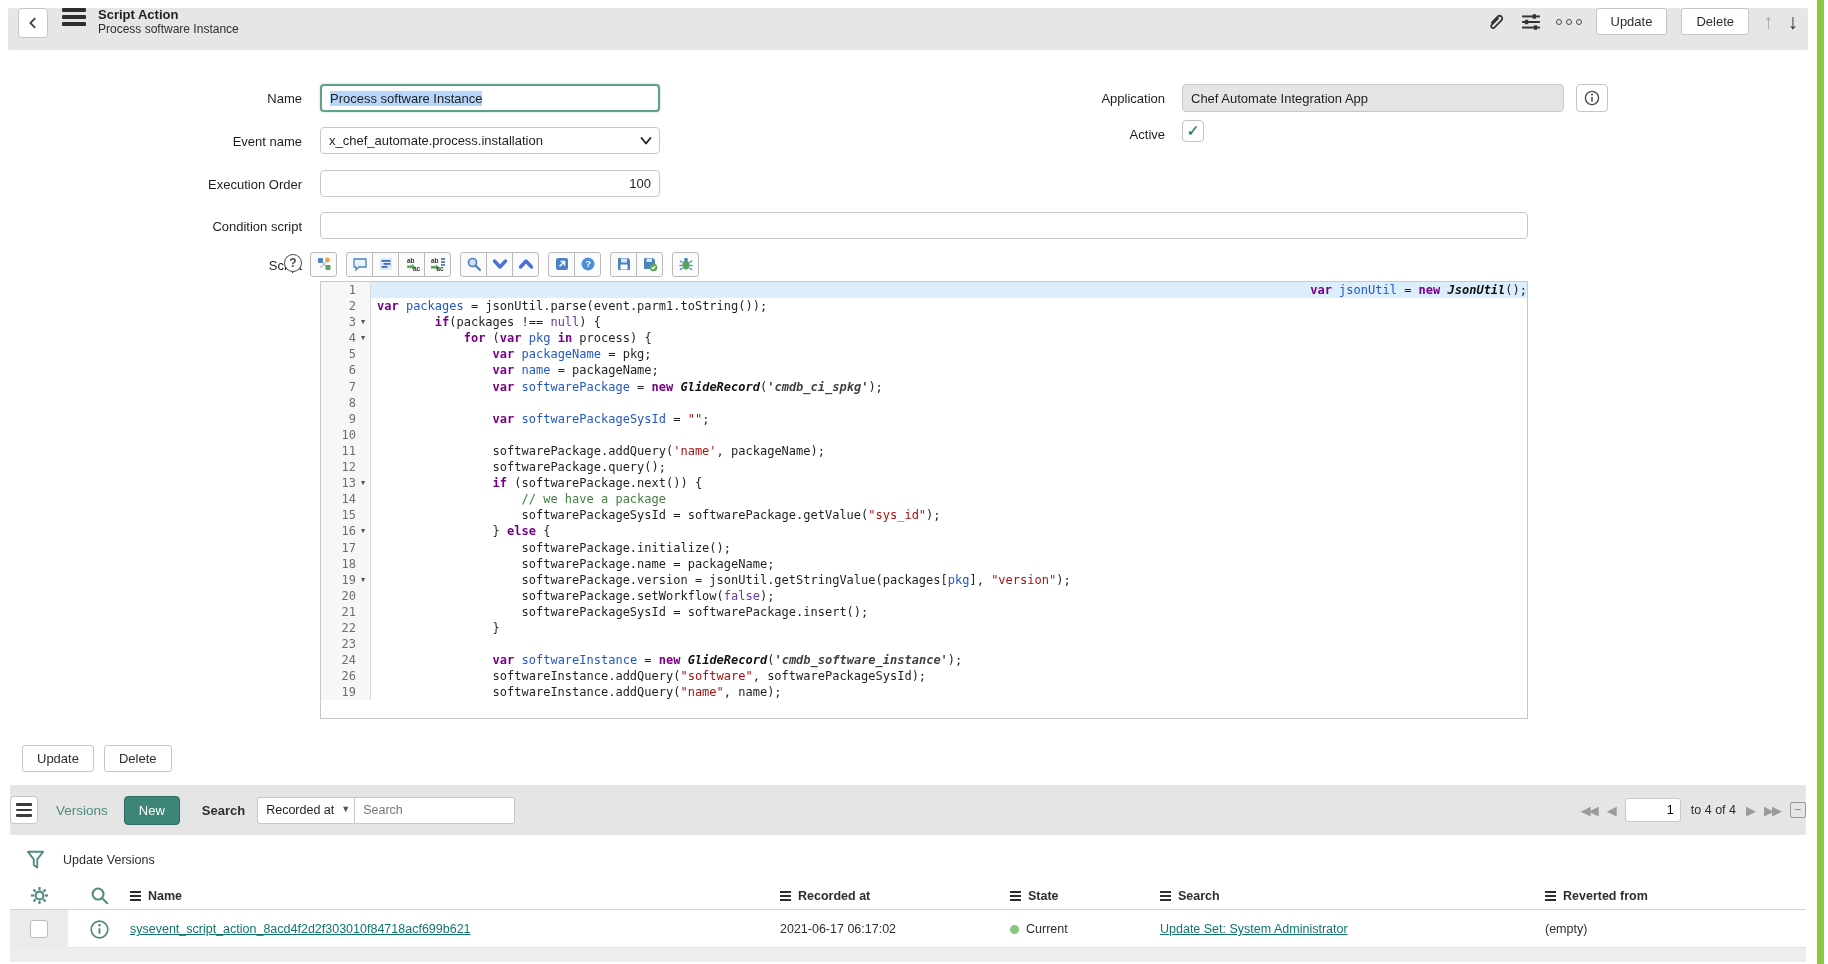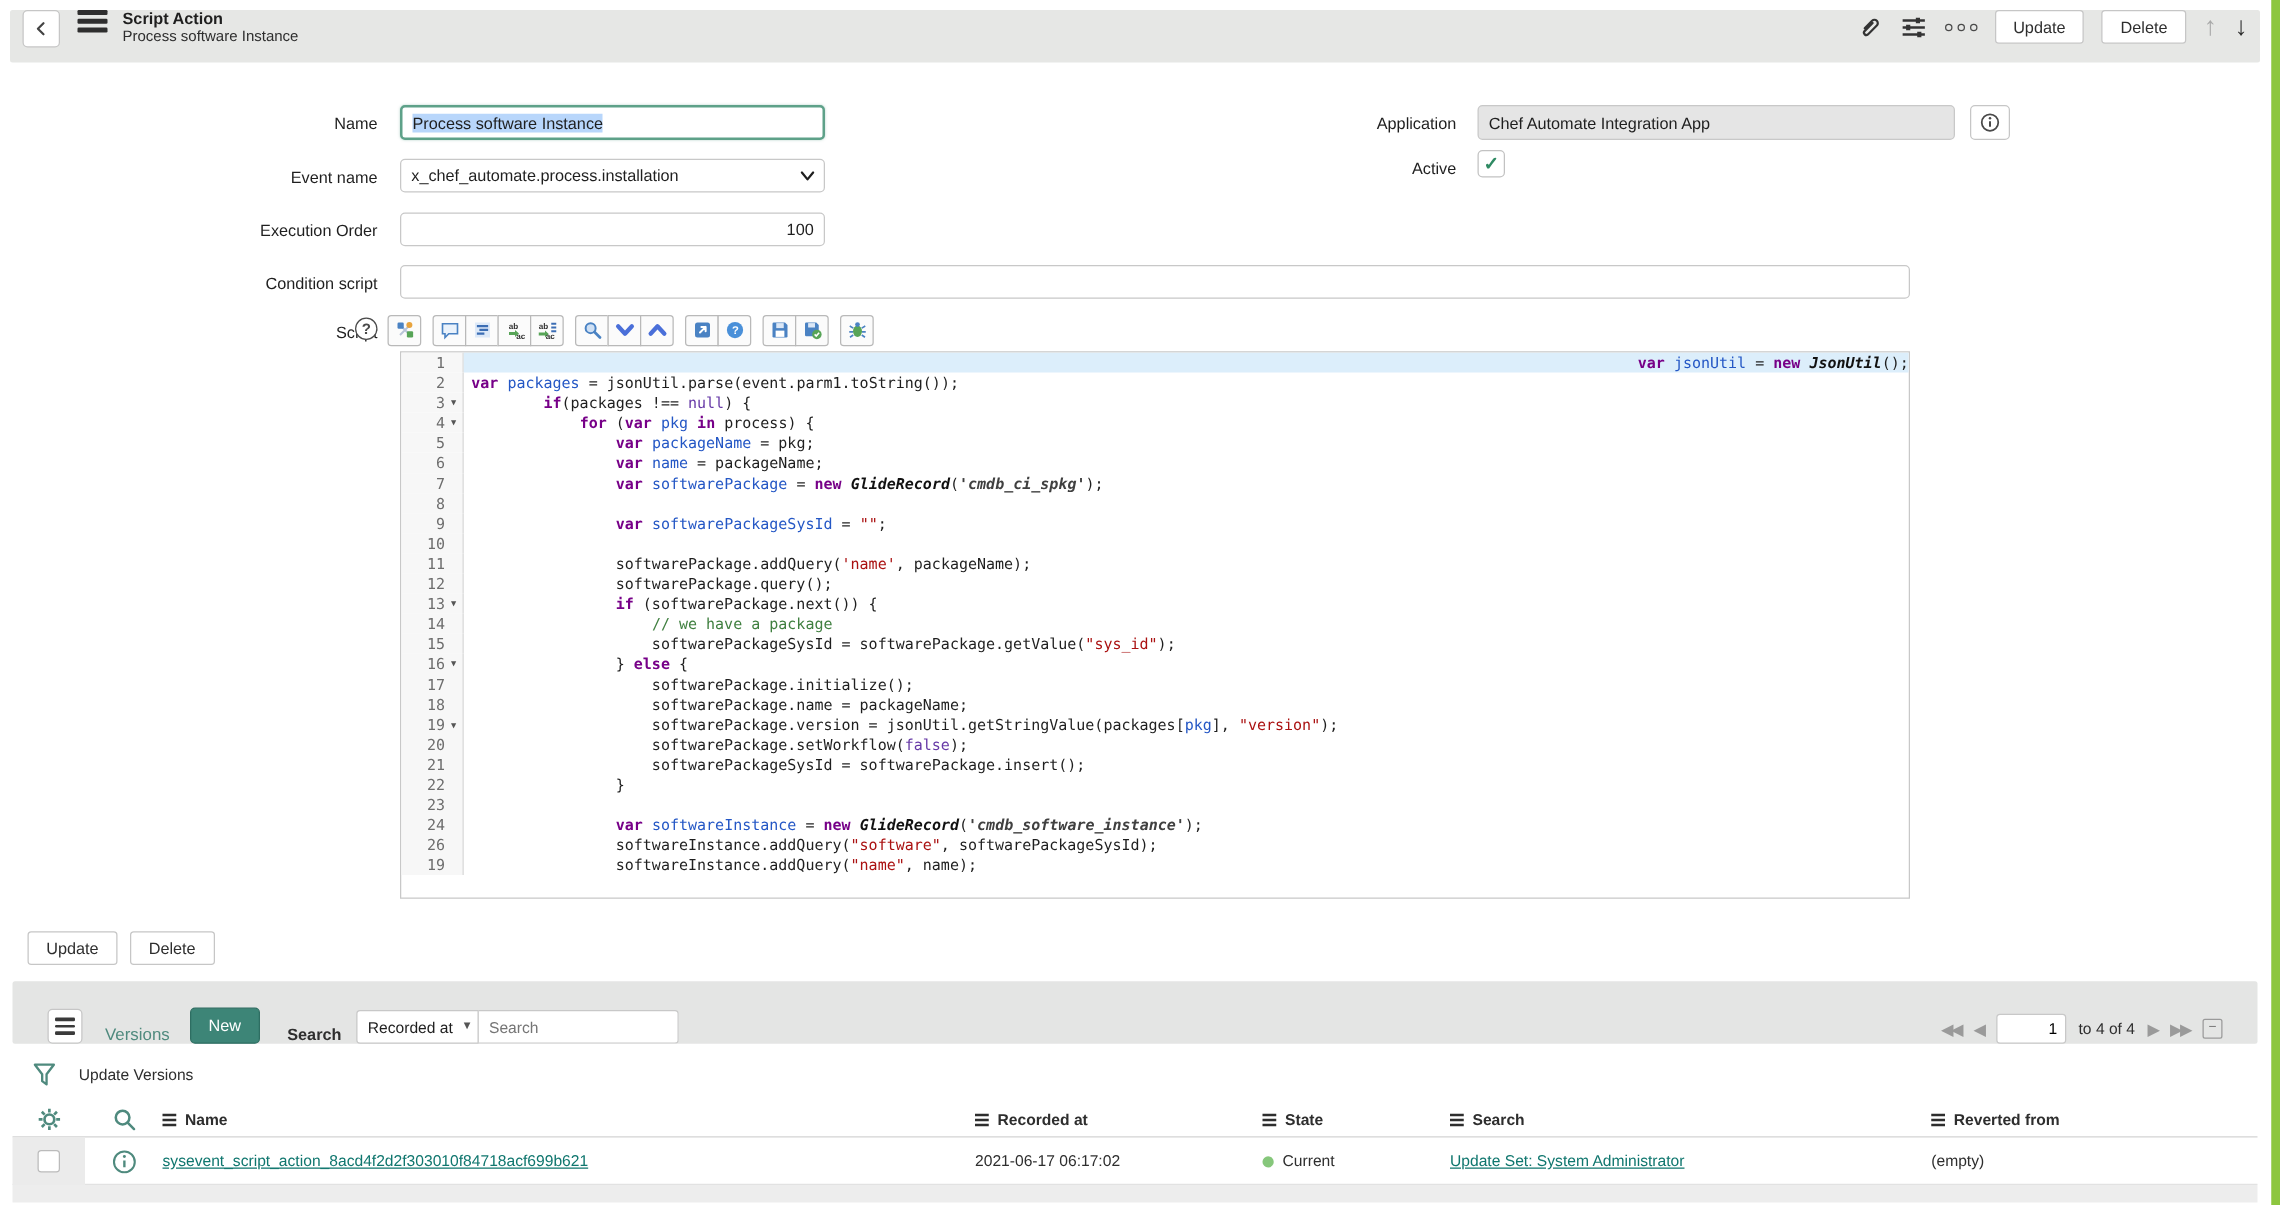--- a/index.html
+++ b/index.html
@@ -63,21 +63,21 @@
   .tok-s { color:#aa1111; }
   .tok-ts { color:#404040; font-weight:bold; font-style:italic; }
   .tok-c { color:#3f7f3f; }
   .tok-cl { color:#111; font-weight:bold; font-style:italic; }
   .tok-a { color:#6639a6; }
 
   
   .footer-btns { position:absolute; left:22px; top:745px; display:flex; gap:10px; }
 
   
-  .list-toolbar { position:absolute; left:10px; top:785px; width:1796px; height:50px; background:#e4e5e4; border-radius:2px; display:flex; align-items:flex-end; padding:0 28px; }
+  .list-toolbar { position:absolute; left:10px; top:785px; width:1796px; height:50px; background:#e4e5e4; border-radius:2px; display:flex; align-items:center; padding:0 0; }
   .list-burger { width:28px; height:28px; background:#fff; border:1px solid #c6c6c6; border-radius:4px; display:flex; flex-direction:column; justify-content:center; align-items:center; gap:3px; cursor:pointer; }
   .list-burger i { display:block; width:16px; height:2.5px; background:#3a3a3a; border-radius:1px; }
   .versions-title { margin-left:18px; font-size:13.5px; color:#4f8a7e; cursor:pointer; }
   .new-btn { margin-left:16px; background:#3d8577; border:1px solid #2e6e62; color:#fff; font-size:13px; border-radius:4px; padding:6px 14px; cursor:pointer; font-family:"Liberation Sans",sans-serif; }
   .search-label { margin-left:22px; font-size:13px; font-weight:bold; color:#2e2e2e; }
   .search-sel-wrap { position:relative; margin-left:12px; width:98px; height:27px; }
   .search-sel-wrap select { width:100%; height:100%; border:1px solid #c8c8c8; border-radius:3px 0 0 3px; background:#fff; font-family:"Liberation Sans",sans-serif; font-size:12.5px; color:#1f1f1f; padding:0 18px 0 8px; appearance:none; -webkit-appearance:none; }
   .search-sel-wrap .chev { position:absolute; right:5px; top:7px; font-size:9px; color:#555; pointer-events:none; }
   .search-input { width:160px; height:27px; border:1px solid #c8c8c8; border-left:none; border-radius:0 3px 3px 0; font-size:12.5px; padding:0 8px; font-family:"Liberation Sans",sans-serif; }
   .pagination { margin-left:auto; display:flex; align-items:center; gap:10px; }

